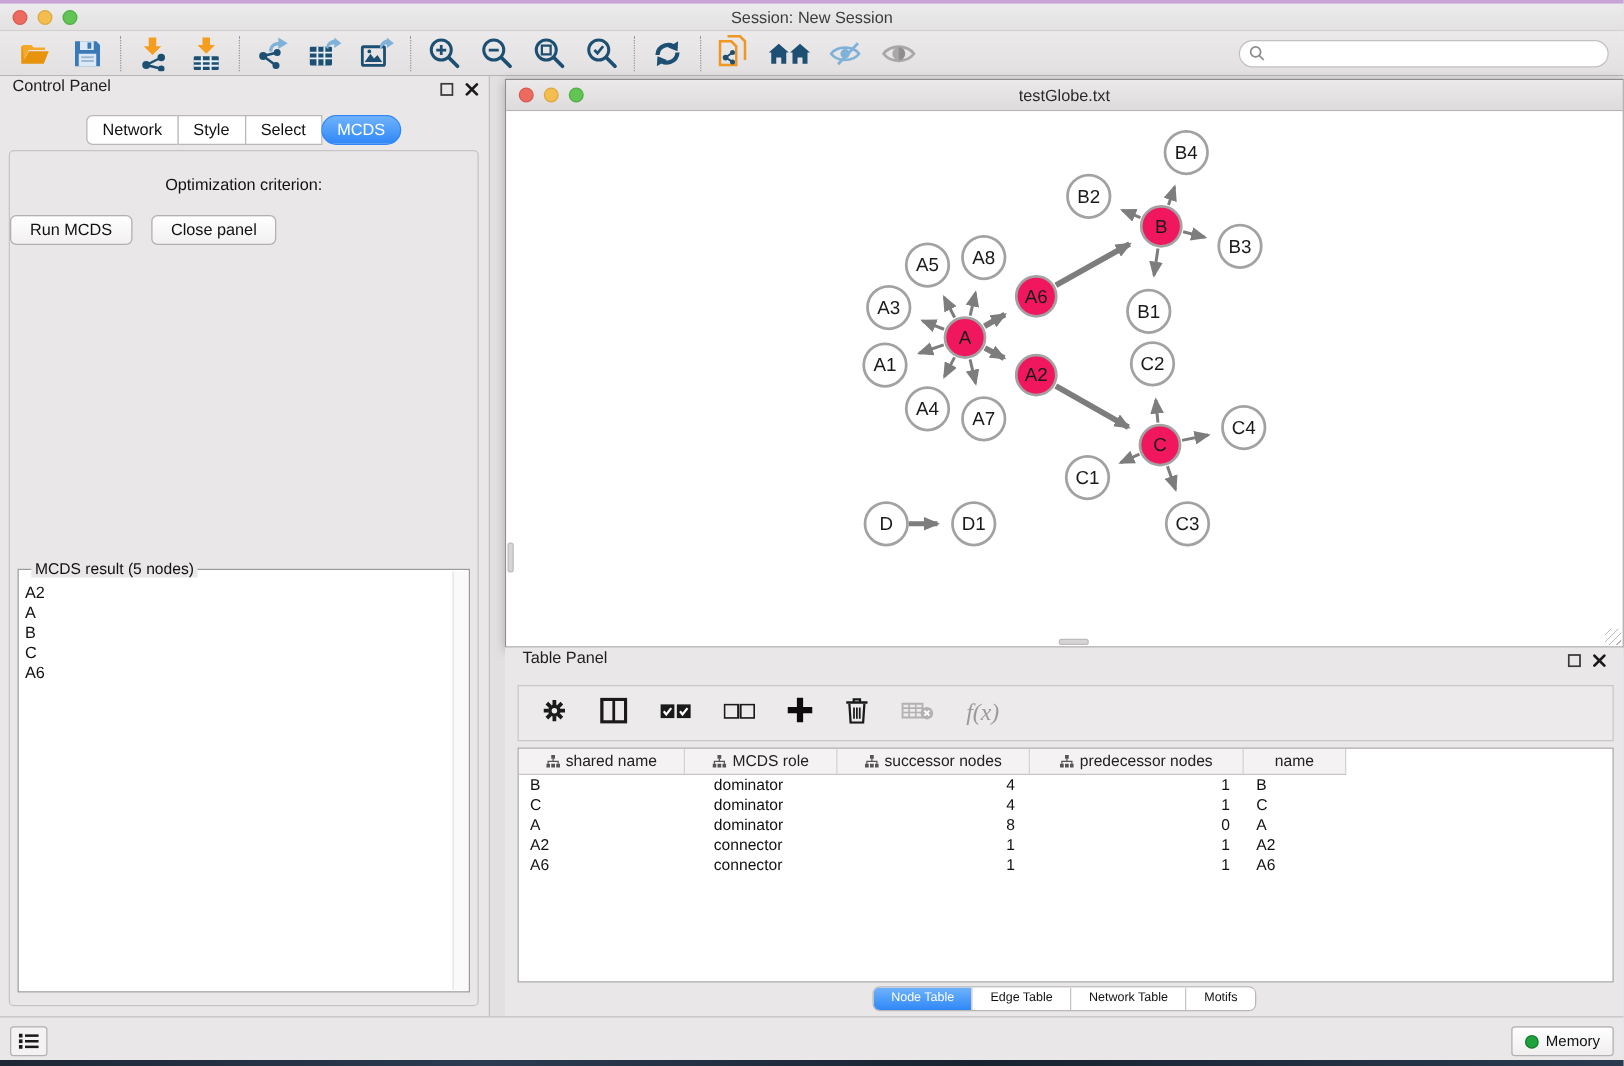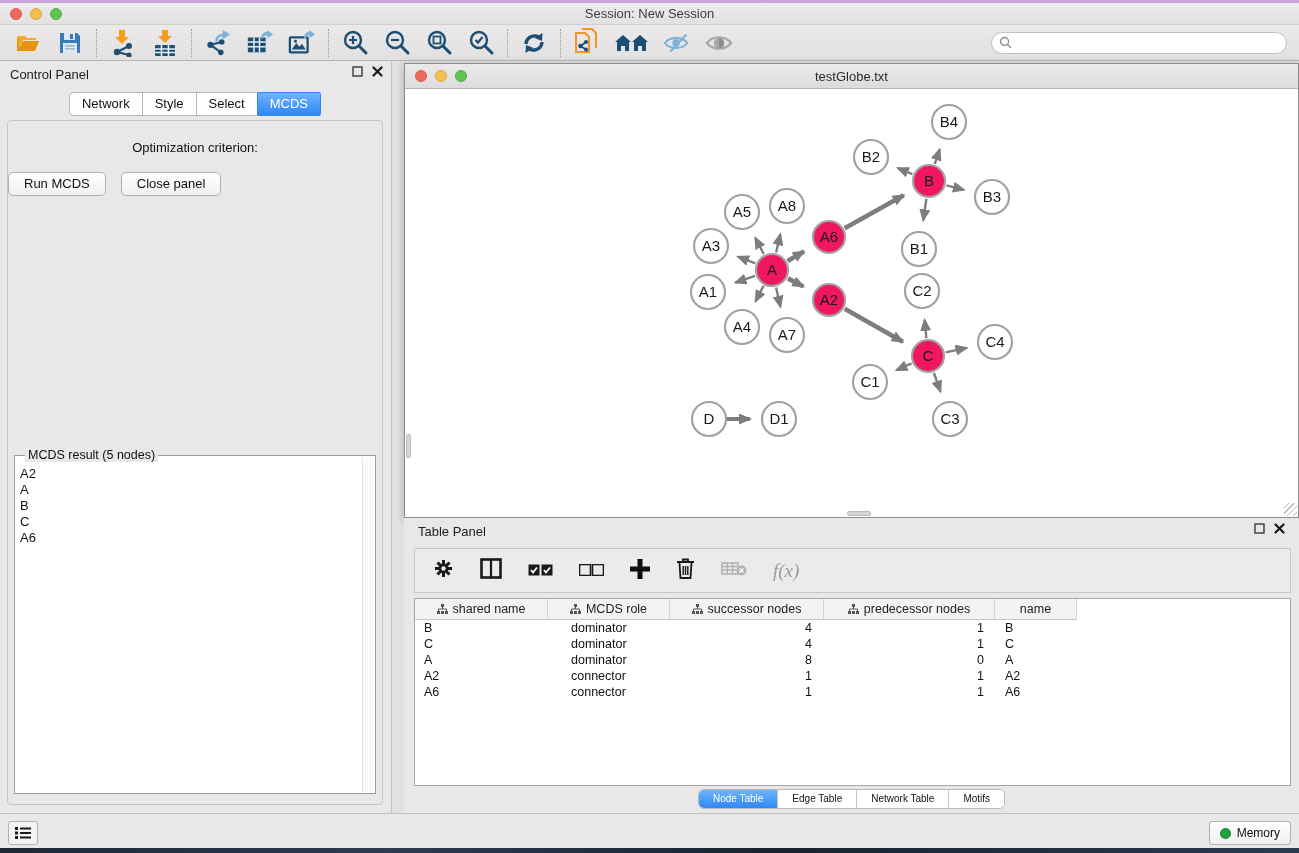--- a/index.html
+++ b/index.html
@@ -32,30 +32,30 @@
   .search-wrap { margin-left:auto; margin-right:2px; width:296px; height:22px; background:#fff;
     border:1px solid #c2c0c1; border-radius:11px; display:flex; align-items:center; padding:0 7px; }
   .search-wrap input { border:none; outline:none; flex:1; font-size:12px; background:transparent; margin-left:5px; }
 
   
   .main { position:absolute; left:0; top:61px; width:1299px; height:752px; background:#e2e0e1; }
 
   
   .control-panel { position:absolute; left:0; top:0; width:392px; height:752px;
     background:#e9e7e8; border-right:1px solid #c2c0c1; }
-  .panel-header { position:relative; height:26px; display:flex; align-items:center; }
+  .panel-header { position:relative; height:26px; display:flex; }
   .panel-title { font-size:13px; color:#1e1e1e; margin-left:10px; }
   .panel-btns { position:absolute; right:8px; top:5px; display:flex; gap:9px; align-items:center; }
 
   .cp-tabs { position:absolute; left:0; top:31px; width:100%; display:flex; justify-content:center; }
   .tab { background:#fff; border:1px solid #b9b7b8; font-size:13px; color:#111;
     padding:3px 12px 4px 12px; margin-left:-1px; }
   .tab:first-child { border-radius:5px 0 0 5px; }
   .tab.selected { background:linear-gradient(#6fb3fc,#2f87f7); color:#fff; border-color:#2f87f7;
-    border-radius:2px; position:relative; z-index:2; }
+    border-radius:12px; position:relative; z-index:2; }
   .cp-inset { position:absolute; left:7px; right:8px; top:59px; bottom:8px;
     border:1px solid #c6c4c5; border-radius:4px; background:#e9e7e8; }
   .opt-label { margin-top:19px; text-align:center; font-size:13px; color:#111; }
   .select-row { display:flex; justify-content:center; margin-top:10px; }
   .select { width:313px; height:25px; background:#fff; border:1px solid #b2b0b1; border-radius:4px;
     display:flex; align-items:center; position:relative; }
   .select .val { font-size:13px; color:#111; margin-left:9px; }
   .stepper { position:absolute; right:2px; top:2px; width:20px; height:19px; border-radius:4px;
     background:linear-gradient(#6fb3fc,#2f87f7); display:flex; flex-direction:column;
     align-items:center; justify-content:center; gap:1px; }

